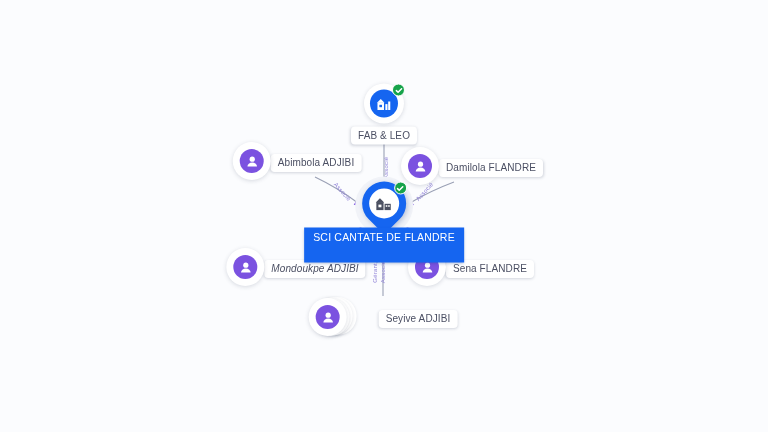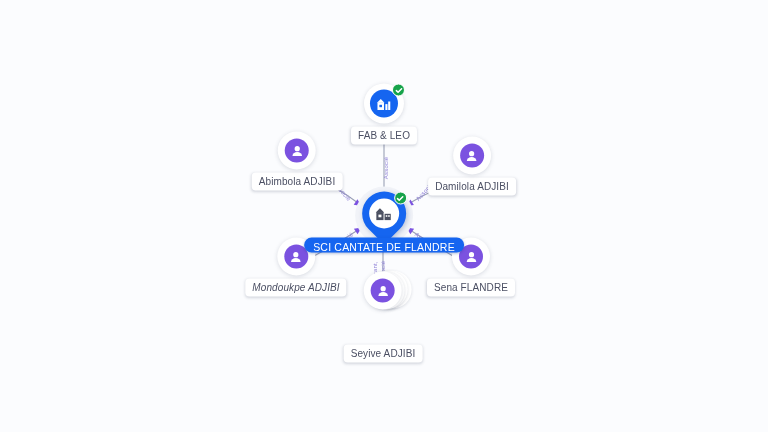--- a/index.html
+++ b/index.html
@@ -24,21 +24,21 @@
     top: 0;
     width: 768px;
     height: 432px;
   }
 
   
   .node {
     position: absolute;
     transform: translate(-50%, -50%);
     display: flex;
-    flex-direction: column;
+    flex-direction: row;
     align-items: center;
   }
   .avatar-wrap {
     position: relative;
     width: 38px;
     height: 38px;
   }
   .avatar-ring {
     position: absolute;
     left: 0; top: 0;
@@ -183,22 +183,22 @@
   .pin-wrap .check-badge {
     right: -1px;
     top: 0px;
     z-index: 3;
   }
   .center-label {
     position: relative;
     margin-top: -6px;
     background: #1565f0;
     color: #ffffff;
-    border-radius: 8px;
-    padding: 3px 9px 0 9px;
+    border-radius: 0;
+    padding: 3px 9px 20px 9px;
     font-size: 10.5px;
     line-height: 12px;
     white-space: nowrap;
     letter-spacing: 0.2px;
     box-shadow: 0 1px 3px rgba(20,60,140,0.35);
   }
 
   
   .edge-label {
     position: absolute;
@@ -293,21 +293,21 @@
   <div class="node" style="left:472px; top:166px;">
     <div class="avatar-wrap">
       <div class="avatar-ring"></div>
       <div class="avatar-disc">
         <svg width="13" height="13" viewBox="0 0 13 13">
           <circle cx="6.5" cy="4.2" r="2.6" fill="#ffffff"></circle>
           <path d="M1.7 11.6 a4.8 4.0 0 0 1 9.6 0 z" fill="#ffffff"></path>
         </svg>
       </div>
     </div>
-    <div class="node-label">Damilola ADJIBI</div>
+    <div class="node-label">Damilola FLANDRE</div>
   </div>
 
   <div class="node" style="left:296px; top:267px;font-style:italic;">
     <div class="avatar-wrap">
       <div class="avatar-ring"></div>
       <div class="avatar-disc">
         <svg width="13" height="13" viewBox="0 0 13 13">
           <circle cx="6.5" cy="4.2" r="2.6" fill="#ffffff"></circle>
           <path d="M1.7 11.6 a4.8 4.0 0 0 1 9.6 0 z" fill="#ffffff"></path>
         </svg>

